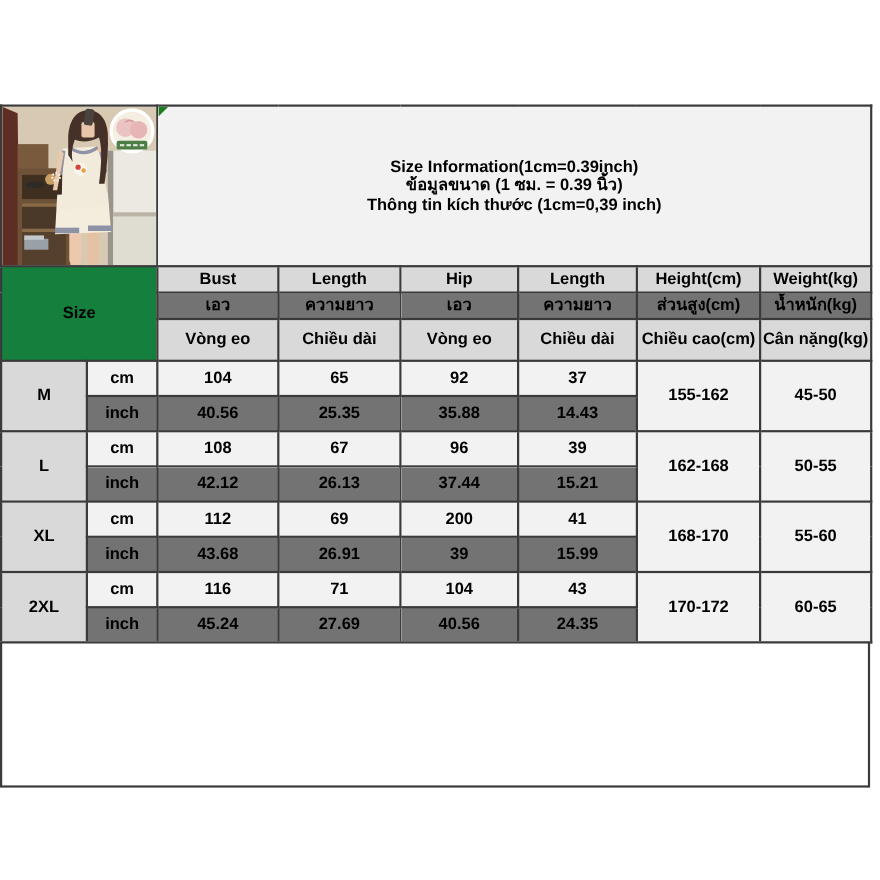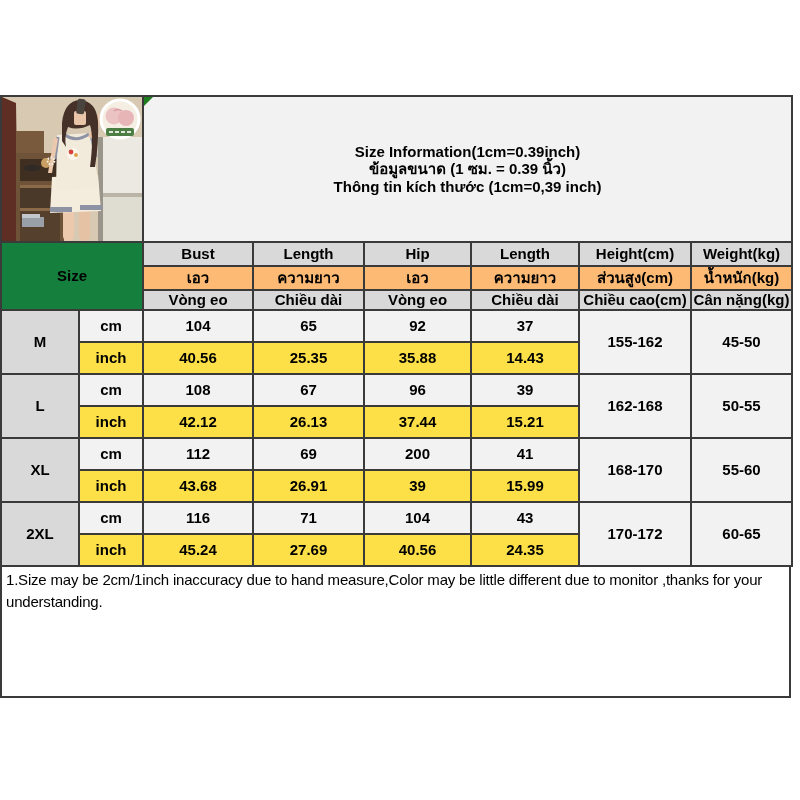--- a/index.html
+++ b/index.html
@@ -13,24 +13,24 @@
 
   td.photo-cell{padding:0;background:#d8c9b3;}
   td.photo-cell svg{display:block;width:100%;height:144px;}
 
   td.title-cell{background:#f2f2f2;position:relative;font-size:19px;line-height:25px;}
   .corner-marker{position:absolute;top:0;left:0;width:0;height:0;
     border-top:9px solid #1e7e1e;border-right:9px solid transparent;}
 
   td.corner-size{background:#15803d;font-size:28px;}
   td.hdr{background:#d9d9d9;}
-  td.hdr-th{background:#fdba74;font-size:14px;}
+  td.hdr-th{background:#737373;font-size:14px;}
   td.szname{background:#d9d9d9;font-size:16px;}
   td.light{background:#f2f2f2;}
-  td.white{background:#fde047;}
+  td.white{background:#737373;}
 
   .attention-box{box-sizing:border-box;width:791px;margin-top:-2px;
     border:2px solid #3a3a3a;background:#fff;min-height:133px;
     padding:2px 4px 6px 4px;font-size:15px;line-height:21.5px;letter-spacing:-0.2px;}
   .attention-box div{white-space:normal;}
 </style>
 </head>
 <body>
 
 <div class="page">
@@ -119,21 +119,21 @@
         <td class="hdr">Weight(kg)</td>
       </tr>
       <tr style="height:24px">
         <td class="hdr-th">เอว</td>
         <td class="hdr-th">ความยาว</td>
         <td class="hdr-th">เอว</td>
         <td class="hdr-th">ความยาว</td>
         <td class="hdr-th">ส่วนสูง(cm)</td>
         <td class="hdr-th">น้ำหนัก(kg)</td>
       </tr>
-      <tr style="height:20px">
+      <tr style="height:38px">
         <td class="hdr">Vòng eo</td>
         <td class="hdr">Chiều dài</td>
         <td class="hdr">Vòng eo</td>
         <td class="hdr">Chiều dài</td>
         <td class="hdr">Chiều cao(cm)</td>
         <td class="hdr">Cân nặng(kg)</td>
       </tr>
 
       <tr style="height:32px">
         <td rowspan="2" class="szname">M</td>
@@ -203,17 +203,16 @@
         <td class="white">inch</td>
         <td class="white">45.24</td>
         <td class="white">27.69</td>
         <td class="white">40.56</td>
         <td class="white">24.35</td>
       </tr>
     </tbody>
       </table>
 
     <div class="attention-box">
-      <div>1.Size may be 2cm/1inch inaccuracy due to hand measure,Color may be little different due to monitor ,thanks for your understanding.</div>
     </div>
 
   </div>
 </div>
 
 </body></html>

